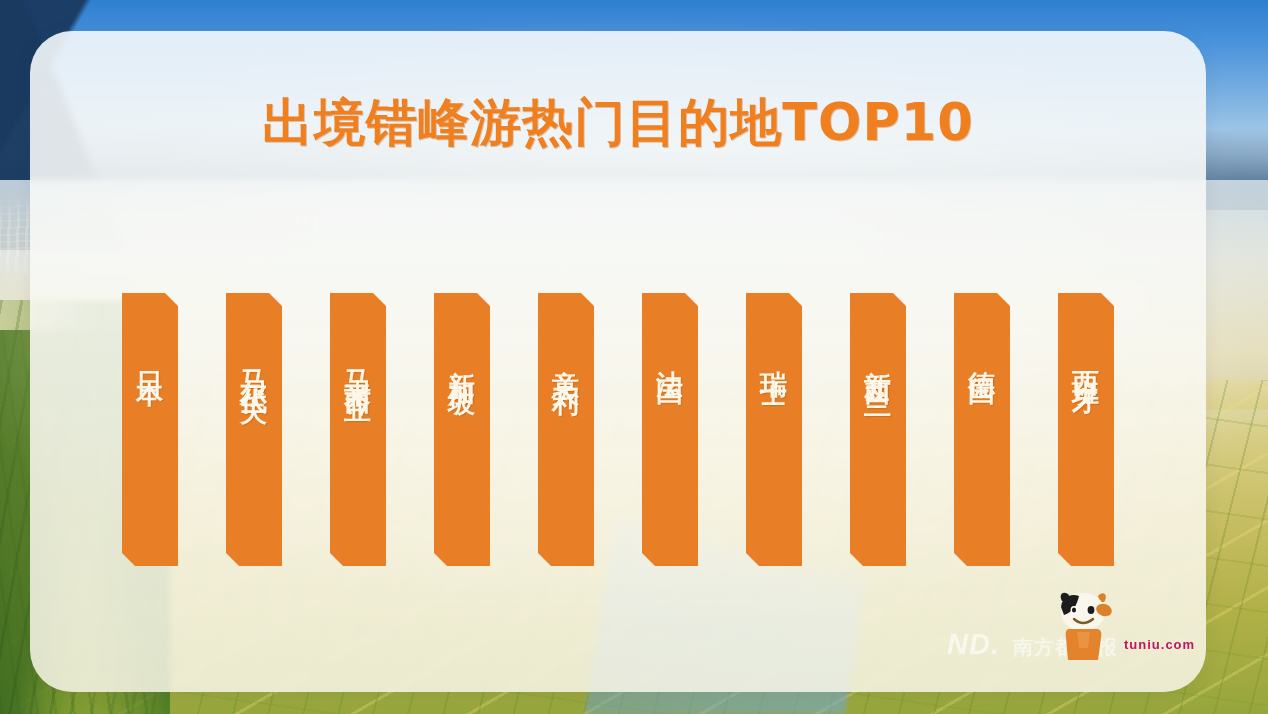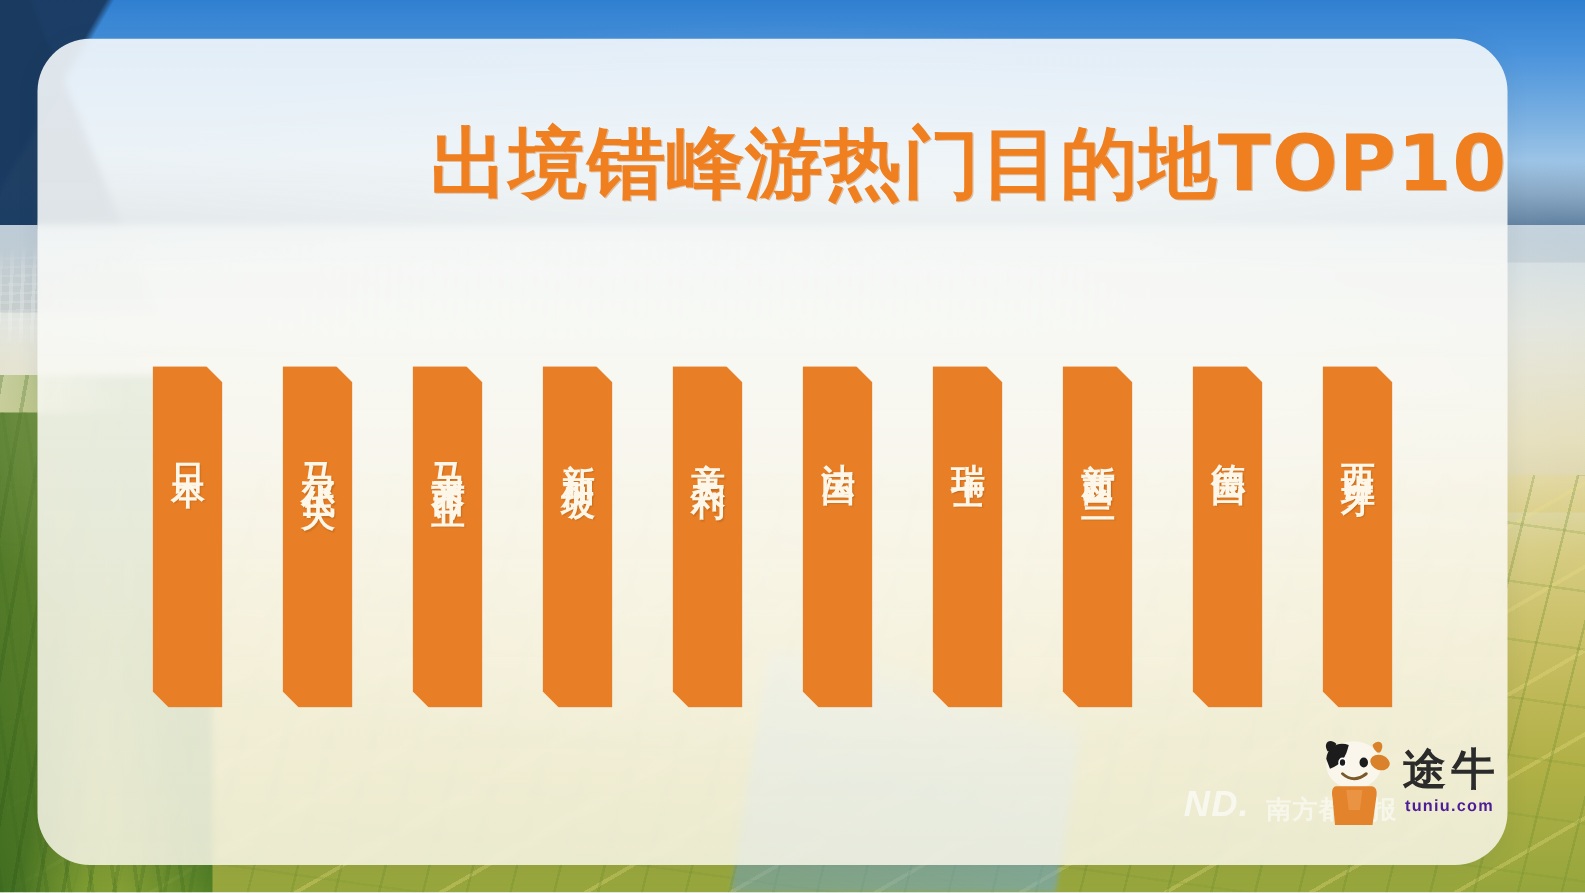--- a/index.html
+++ b/index.html
@@ -96,22 +96,22 @@
     background:linear-gradient(180deg, rgba(244,248,251,.90) 0%, rgba(249,249,244,.88) 42%, rgba(251,248,238,.86) 72%, rgba(250,247,235,.84) 100%);
     box-shadow:0 2px 18px rgba(40,60,80,.08);
     backdrop-filter:blur(3px);
     overflow:hidden;
   }
 
   
   #title {
     position:absolute;
     left:0; right:0; top:58px;
-    text-align:right;
-    font-size:62px;
+    text-align:center;
+    font-size:51px;
     font-weight:bold;
     letter-spacing:1px;
     color:#ef7f1f;
     text-shadow:1px 1px 0 rgba(190,95,15,.35);
     white-space:nowrap;
     font-family:"DejaVu Sans","Liberation Sans",sans-serif;
   }
 
   
   #banners {
@@ -187,21 +187,21 @@
   #cow { position:absolute; left:0; top:0; width:62px; height:72px; }
   #tuniu-text {
     position:absolute; left:70px; top:4px;
     font-size:35px; font-weight:bold;
     color:#2b2b2b; letter-spacing:4px;
     font-family:"DejaVu Sans","Liberation Sans",sans-serif;
   }
   #tuniu-url {
     position:absolute; left:72px; top:49px;
     font-size:13px; font-weight:bold;
-    color:#4c1d95; letter-spacing:1px;
+    color:#be185d; letter-spacing:1px;
   }
 </style>
 </head>
 <body>
 
 <div id="scene">
 
   <div class="bg-layer bg-sky"></div>
   <div class="bg-layer bg-mtn-a"></div>
   <div class="bg-layer bg-mtn-b"></div>
@@ -272,17 +272,16 @@
       <ellipse cx="22" cy="22" rx="3.4" ry="4" fill="#ffffff"></ellipse>
       <ellipse cx="22" cy="22" rx="2.1" ry="2.6" fill="#1c1c1c"></ellipse>
       <ellipse cx="39" cy="22" rx="3.4" ry="4" fill="#1c1c1c"></ellipse>
 
       <path d="M22 31 Q31 39, 41 31" stroke="#7a5a2a" stroke-width="2.4" fill="none" stroke-linecap="round"></path>
 
       <path d="M17 41 L45 41 C49 41, 50 45, 49 50 L46 72 L16 72 L14 50 C13 45, 14 41, 17 41 Z" fill="#e3832c"></path>
 
       <path d="M25 44 L38 44 L36 60 L27 60 Z" fill="#f0a055" opacity=".55"></path>
     </svg>
-    <div id="tuniu-text">途牛</div>
     <div id="tuniu-url">tuniu.com</div>
   </div>
 
 </div>
 
 </body></html>

